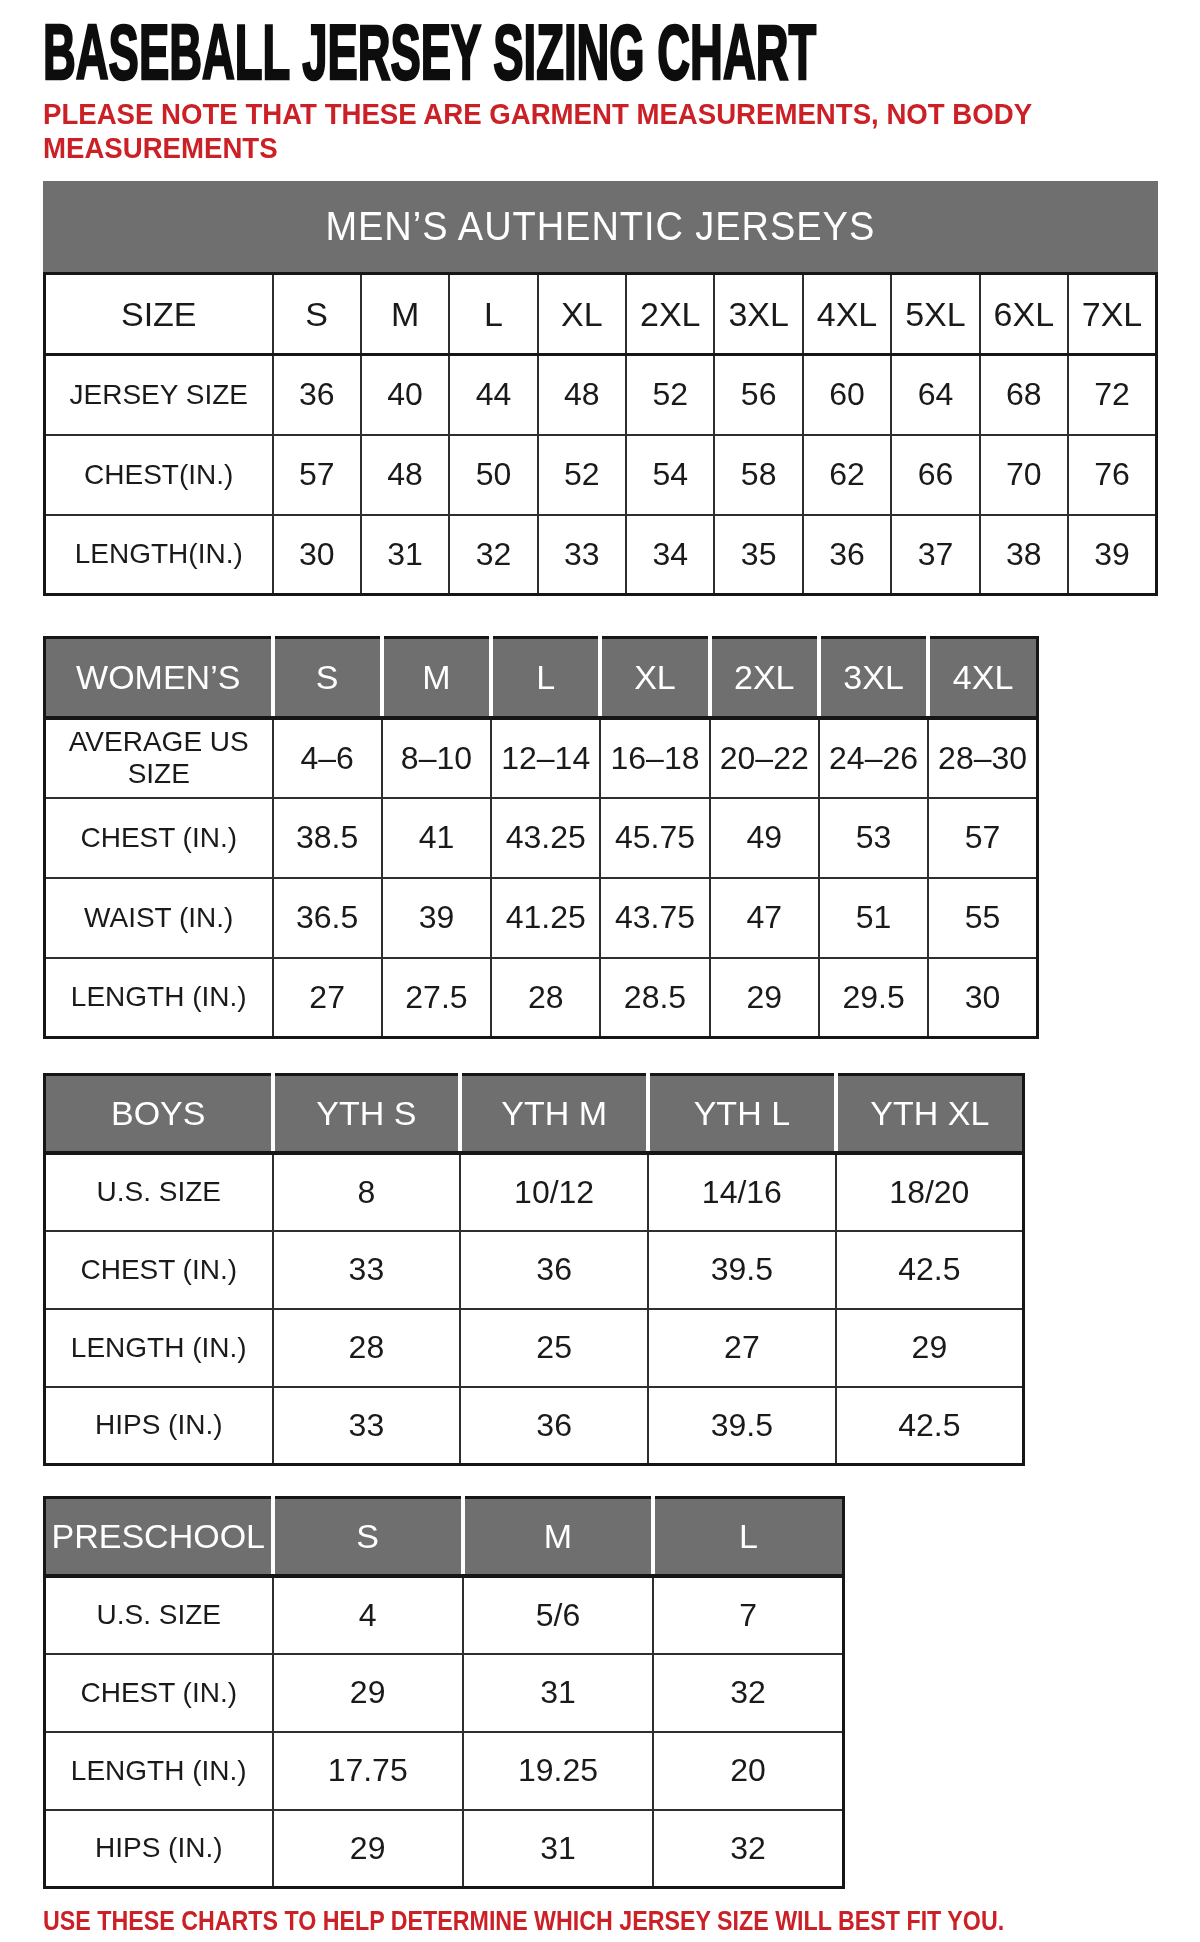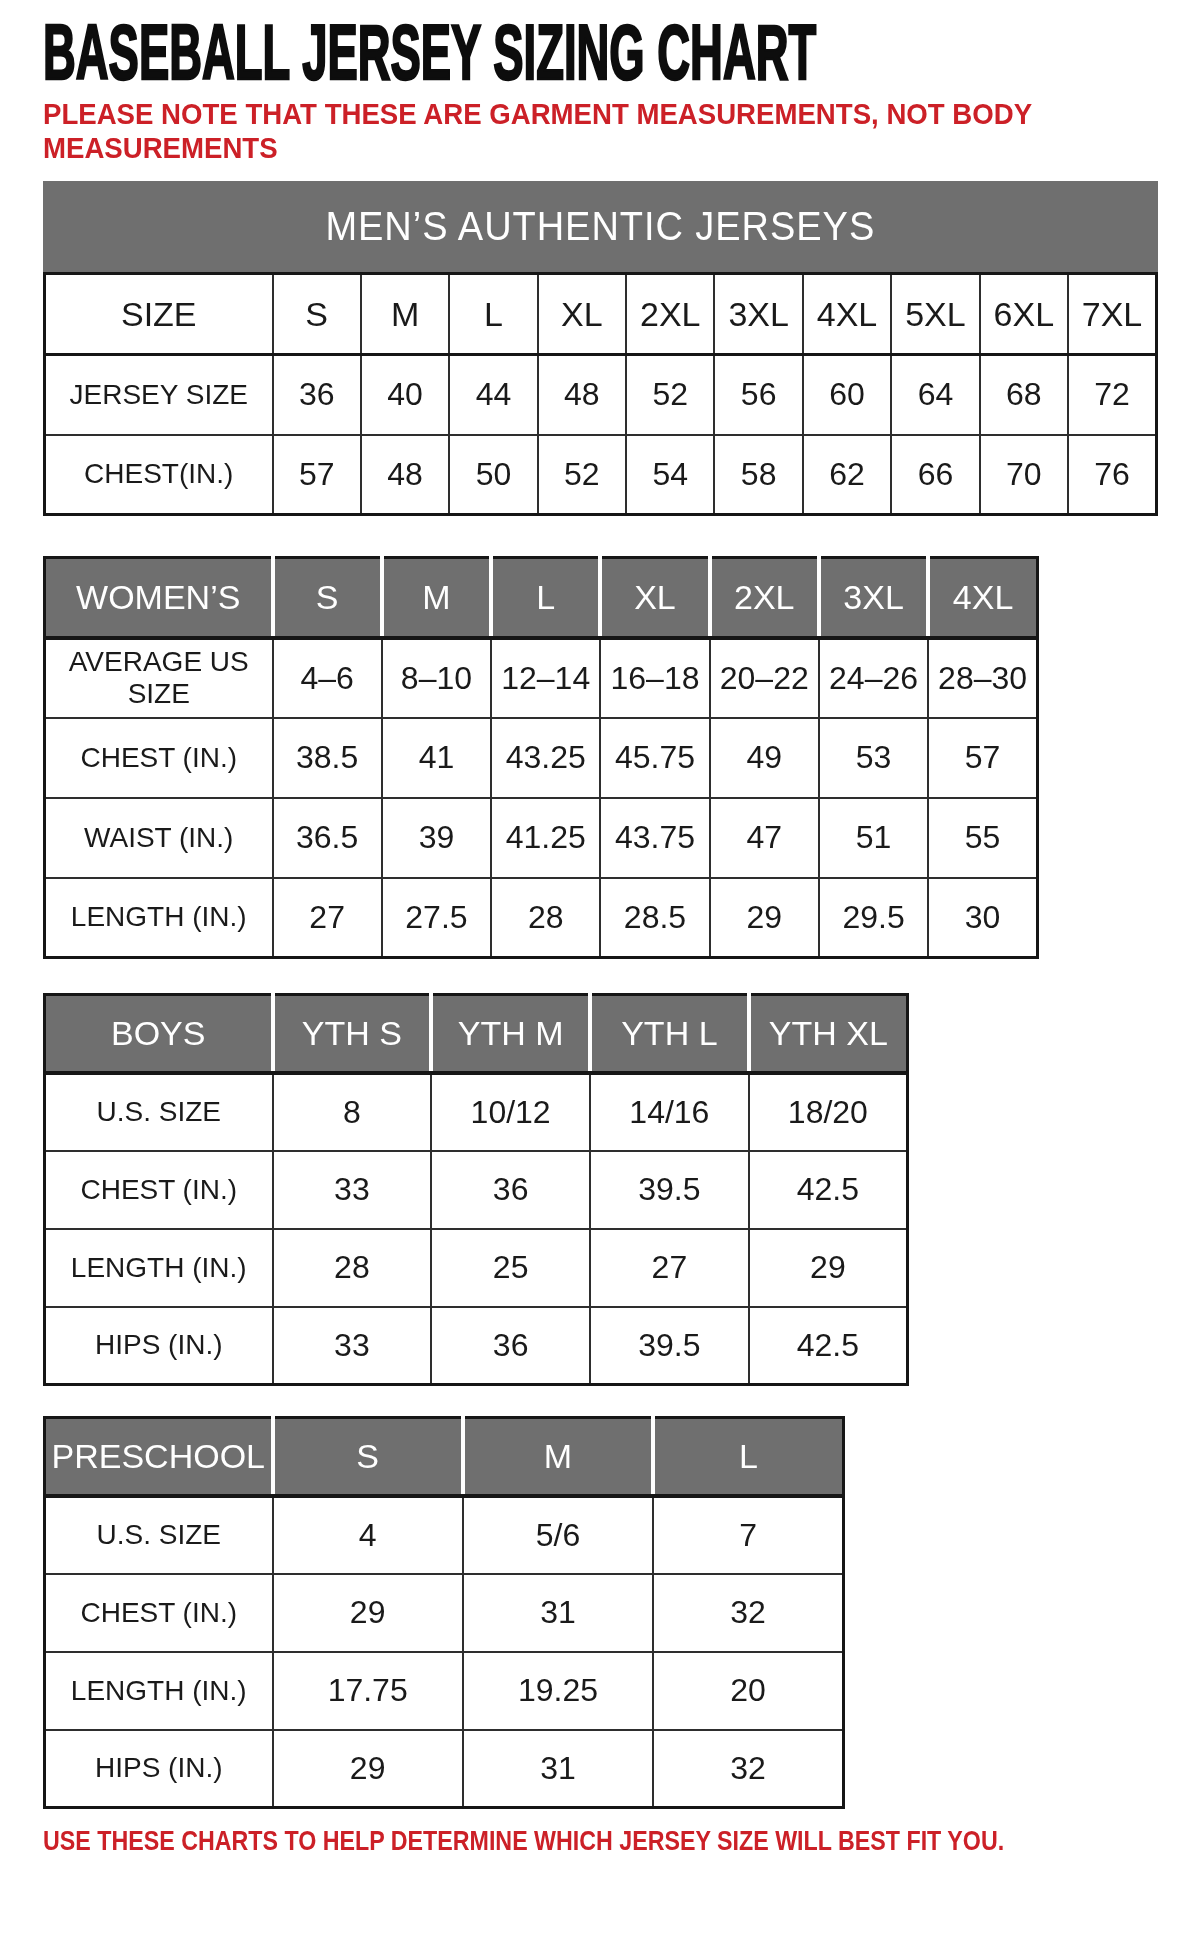--- a/index.html
+++ b/index.html
@@ -100,21 +100,21 @@
     border-bottom: 4px solid var(--ink);
     border-left: 4px solid #ffffff;
     border-right: 4px solid #ffffff;
   }
   .gray-head thead th:first-child { border-left: 2px solid var(--ink); }
   .gray-head thead th:last-child { border-right: 2px solid var(--ink); }
 
   table.womens { width: 996px; }
   .womens-section { margin-top: 40px; }
 
-  table.boys { width: 866px; }
+  table.boys { width: 982px; }
   .boys-section { margin-top: 34px; }
   table.boys tr, table.preschool tr { height: 78px; }
 
   table.preschool { width: 802px; }
   .preschool-section { margin-top: 30px; }
 
   
   .footer {
     margin-top: 16px;
     white-space: nowrap;
@@ -174,20 +174,33 @@
             <td>48</td>
             <td>50</td>
             <td>52</td>
             <td>54</td>
             <td>58</td>
             <td>62</td>
             <td>66</td>
             <td>70</td>
             <td>76</td>
           </tr>
+          <tr>
+            <th scope="row">LENGTH(IN.)</th>
+            <td>30</td>
+            <td>31</td>
+            <td>32</td>
+            <td>33</td>
+            <td>34</td>
+            <td>35</td>
+            <td>36</td>
+            <td>37</td>
+            <td>38</td>
+            <td>39</td>
+          </tr>
         </tbody>
       </table>
   </section>
 
   <section class="womens-section">
     <table class="size-table gray-head womens">
         <thead>
           <tr>
             <th>WOMEN’S</th>
             <th>S</th>

